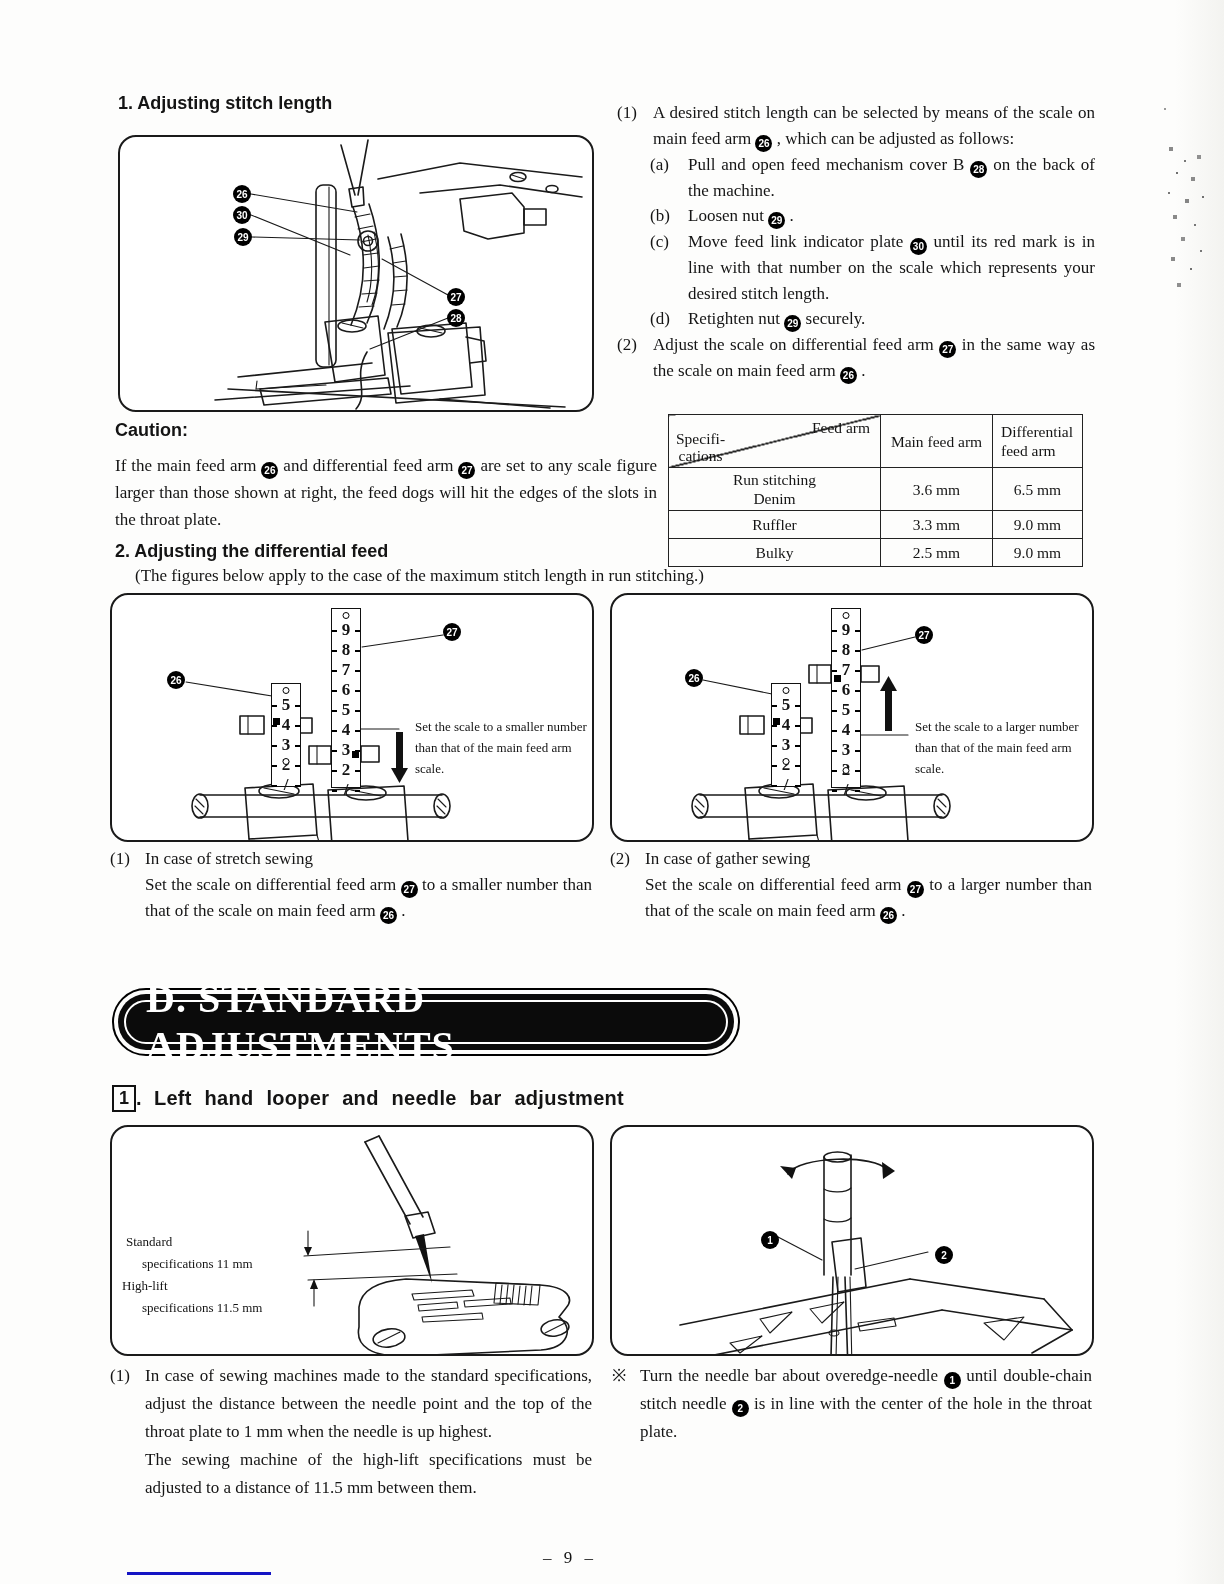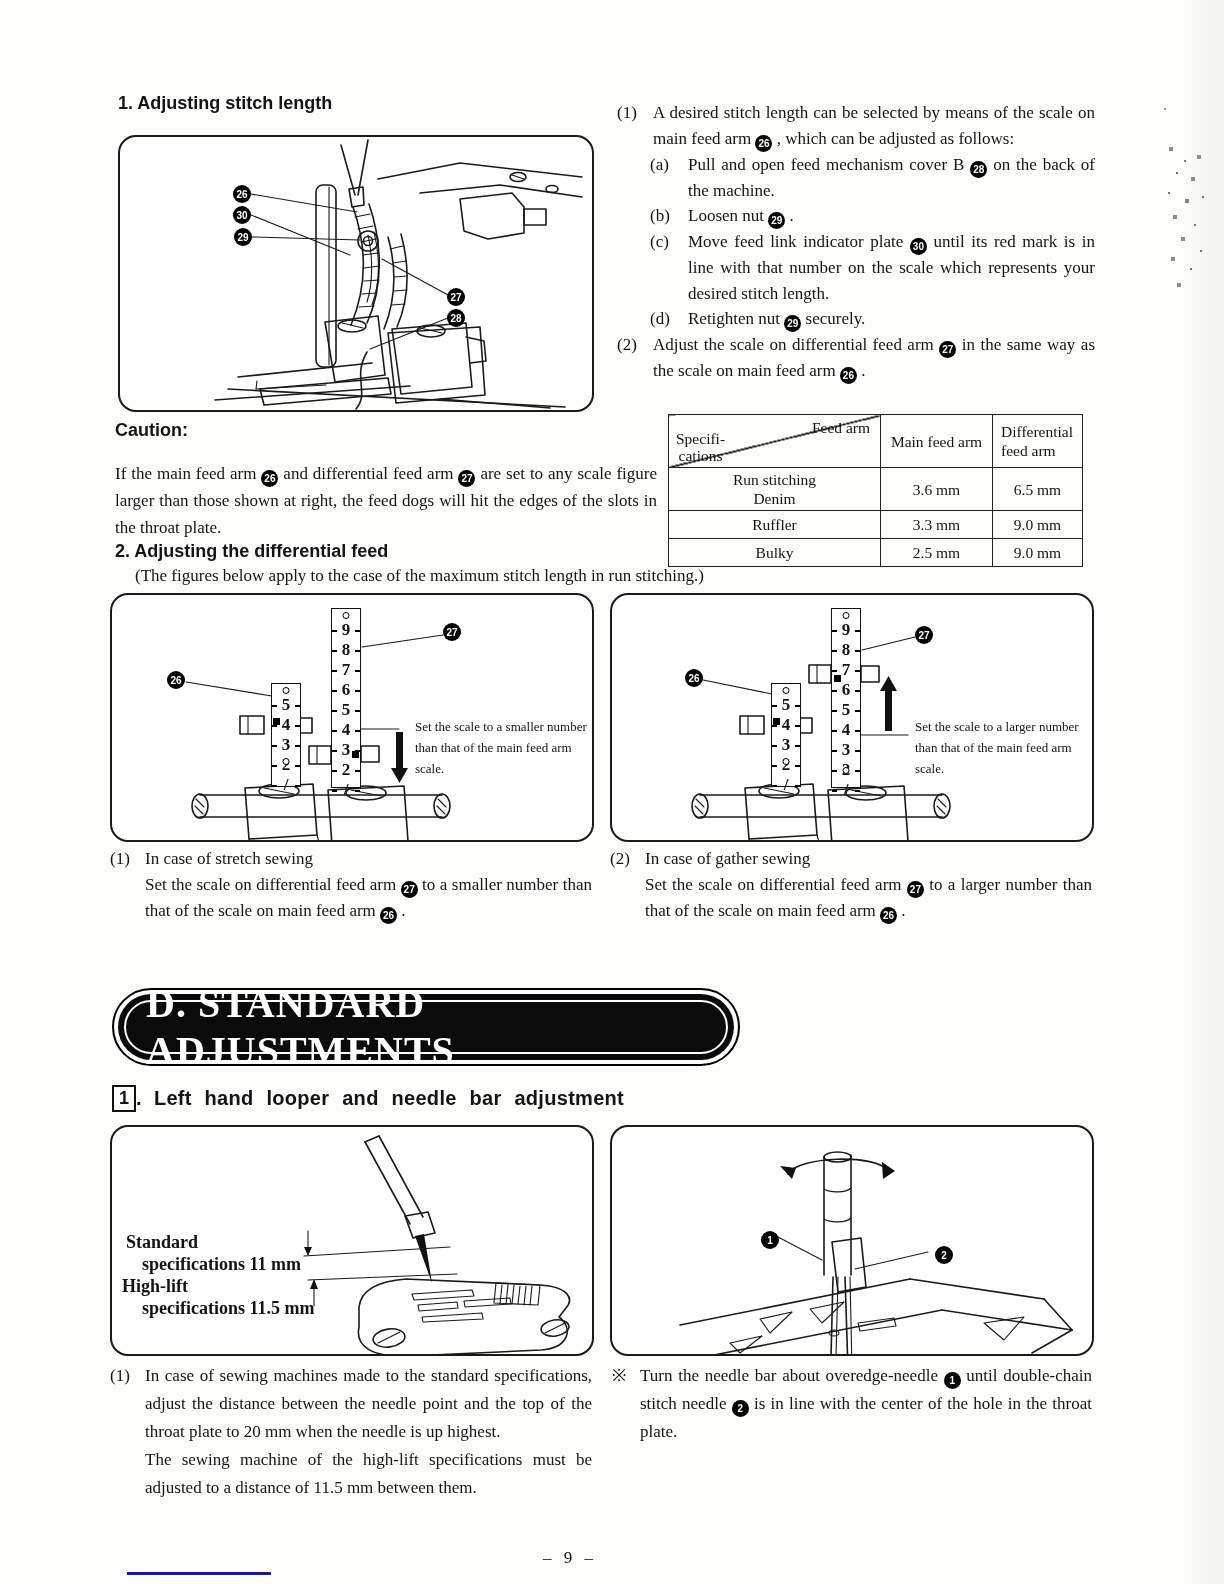--- a/index.html
+++ b/index.html
@@ -47,27 +47,27 @@
   .rnum{
     flex:1;position:relative;display:flex;align-items:center;justify-content:center;
     font-weight:bold;font-size:17px;font-family:"Liberation Serif",serif;
   }
   .rnum::before,.rnum::after{content:"";position:absolute;top:50%;width:5px;height:1.6px;background:#000;}
   .rnum::before{left:0;} .rnum::after{right:0;}
   .hole{position:absolute;left:50%;transform:translateX(-50%);width:7px;height:7px;border:1.3px solid #000;border-radius:50%;box-sizing:border-box;background:#fff;z-index:3;}
   .ind{position:absolute;width:7px;height:7px;background:#000;z-index:4;}
   .figcap{position:absolute;left:303px;top:121px;width:176px;font-size:13px;line-height:21px;z-index:2;}
   
-  .banner-outer{position:absolute;left:112px;top:988px;width:628px;height:78px;border:2.5px solid #000;border-radius:42px;padding:4px;box-sizing:border-box;}
+  .banner-outer{position:absolute;left:112px;top:988px;width:628px;height:68px;border:2.5px solid #000;border-radius:42px;padding:4px;box-sizing:border-box;}
   .banner-inner{height:100%;background:#0b0b0b;border-radius:34px;display:flex;align-items:center;padding-left:28px;
     color:#fff;font-family:"Liberation Serif",serif;font-weight:bold;font-size:40px;letter-spacing:1px;
     outline:2.5px solid #fff;outline-offset:-8px;}
   .numbox{display:inline-block;border:2.5px solid #111;padding:0 5px 1px;font-family:"Liberation Sans",sans-serif;font-weight:bold;font-size:18px;line-height:22px;}
   .sec3h{font-family:"Liberation Sans",sans-serif;font-weight:bold;font-size:20px;word-spacing:7px;letter-spacing:0.3px;}
-  .figlabel{position:absolute;font-size:18px;line-height:18px;z-index:2;font-weight:bold;}
+  .figlabel{position:absolute;font-size:13px;line-height:18px;z-index:2;}
   .noise{position:absolute;left:1164px;top:108px;width:2px;height:2px;background:#999;
     box-shadow:6px 40px 0 1px #8a8a8a,20px 52px 0 #777,34px 48px 0 1px #909090,12px 64px 0 #6f6f6f,
     28px 70px 0 1px #8a8a8a,4px 84px 0 #777,22px 92px 0 1px #858585,38px 88px 0 #6f6f6f,
     10px 108px 0 1px #8a8a8a,30px 116px 0 #777,18px 130px 0 1px #8f8f8f,36px 142px 0 #777,
     8px 150px 0 1px #8a8a8a,26px 160px 0 #6f6f6f,14px 176px 0 1px #8f8f8f;}
   .blueline{position:absolute;left:127px;top:1572px;width:144px;height:2.5px;background:#1414c4;}
   .pgnum{position:absolute;left:0;top:1548px;width:1140px;text-align:center;font-size:17px;letter-spacing:4px;}
 </style>
 </head>
 <body>
@@ -213,21 +213,21 @@
         <td>Bulky</td>
         <td>2.5 mm</td>
         <td>9.0 mm</td>
       </tr>
     </tbody>
       </table>
   </div>
 
   <div class="abs" style="left:115px;top:420px;width:542px;">
     <div class="hB">Caution:</div>
-    <div class="body-t" style="margin-top:19px;line-height:27px;">If the main feed arm <span class="cn">26</span> and differential feed arm <span class="cn">27</span> are set to any scale figure larger than those shown at right, the feed dogs will hit the edges of the slots in the throat plate.</div>
+    <div class="body-t" style="margin-top:11px;line-height:27px;">If the main feed arm <span class="cn">26</span> and differential feed arm <span class="cn">27</span> are set to any scale figure larger than those shown at right, the feed dogs will hit the edges of the slots in the throat plate.</div>
   </div>
 
   <div class="abs hB" style="left:115px;top:541px;text-align:center;">2. Adjusting the differential feed</div>
   <div class="abs" style="left:135px;top:566px;font-size:17px;">(The figures below apply to the case of the maximum stitch length in run stitching.)</div>
 
   <div class="figbox" style="left:110px;top:593px;width:480px;height:245px;">
     <svg class="art" width="480" height="245" viewBox="0 0 480 245">
       <line class="thin" x1="74" y1="87" x2="160" y2="101"></line>
       <line class="thin" x1="331" y1="40" x2="250" y2="52"></line>
 
@@ -458,21 +458,21 @@
       <ellipse class="thin" cx="222" cy="206" rx="5" ry="3"></ellipse>
     </svg>
     <div class="co" style="left:149px;top:104px;">1</div>
     <div class="co" style="left:323px;top:119px;">2</div>
   </div>
 
   <div class="abs" style="left:110px;top:1362px;width:482px;">
     <div class="row">
       <span class="mk" style="flex-basis:35px;line-height:28px;">(1)</span>
       <div class="bd">
-        <div class="body-t" style="line-height:28px;">In case of sewing machines made to the standard specifications, adjust the distance between the needle point and the top of the throat plate to 20 mm when the needle is up highest.</div>
+        <div class="body-t" style="line-height:28px;">In case of sewing machines made to the standard specifications, adjust the distance between the needle point and the top of the throat plate to 1 mm when the needle is up highest.</div>
         <div class="body-t" style="line-height:28px;">The sewing machine of the high-lift specifications must be adjusted to a distance of 11.5 mm between them.</div>
       </div>
     </div>
   </div>
   <div class="abs" style="left:612px;top:1362px;width:480px;">
     <div class="row">
       <span class="mk" style="flex-basis:28px;line-height:28px;">※</span>
       <div class="bd body-t" style="line-height:28px;">Turn the needle bar about overedge-needle <span class="cn">1</span> until double-chain stitch needle <span class="cn">2</span> is in line with the center of the hole in the throat plate.</div>
     </div>
   </div>

